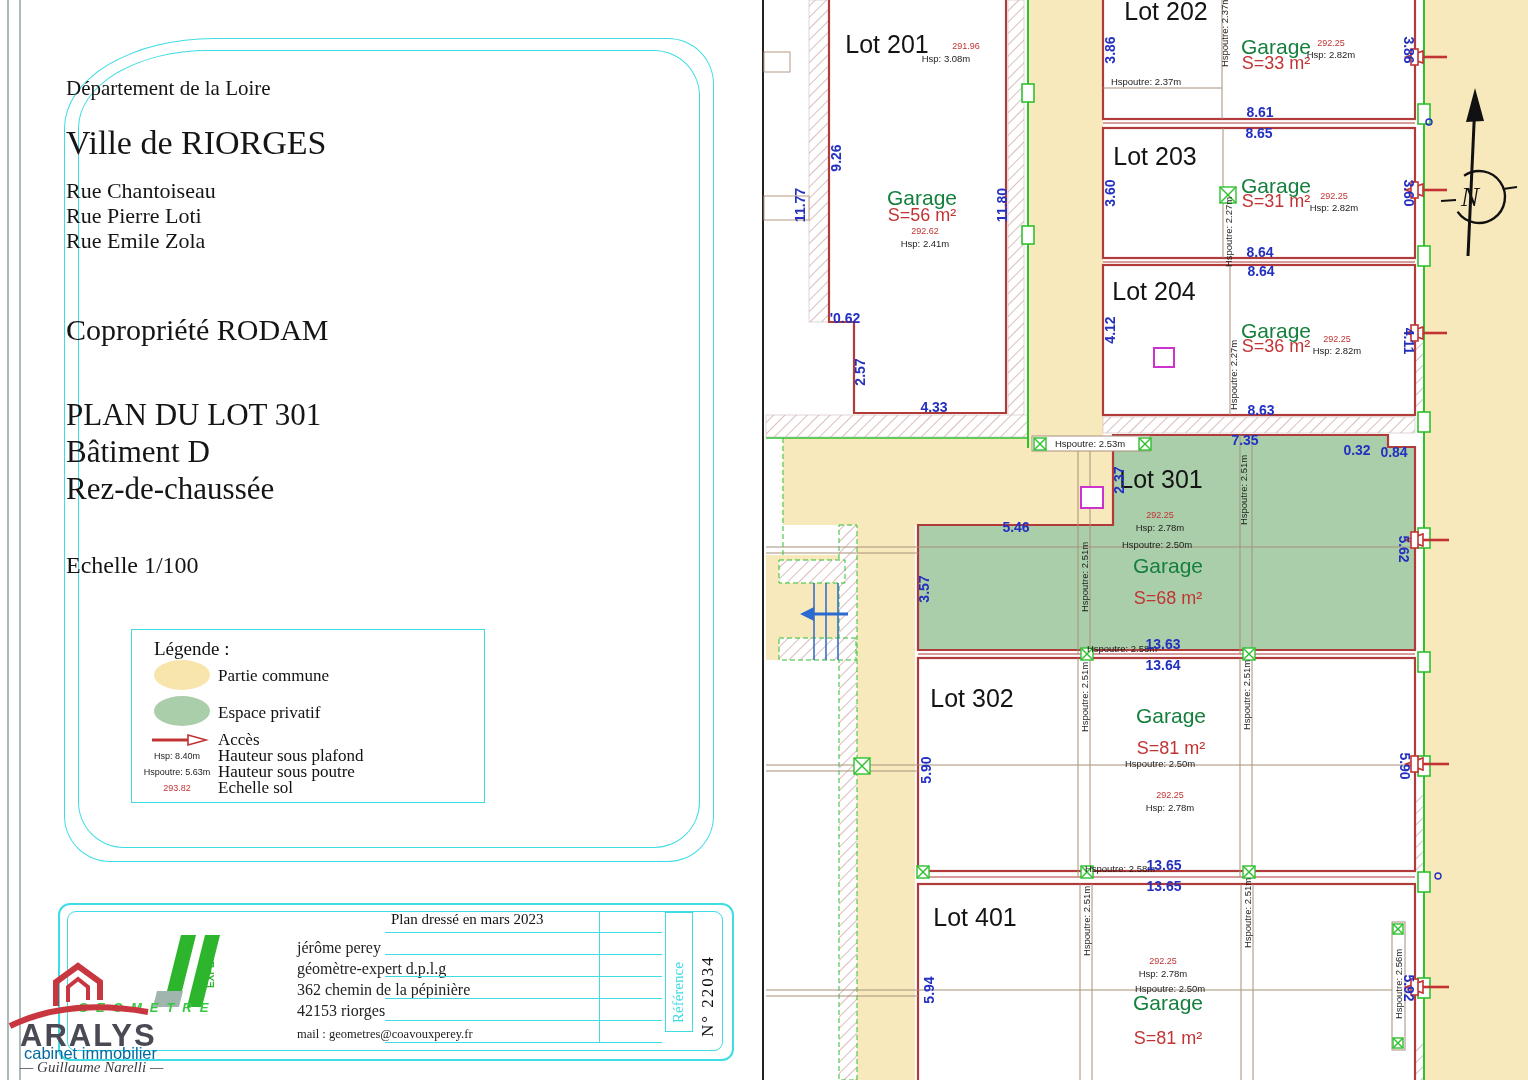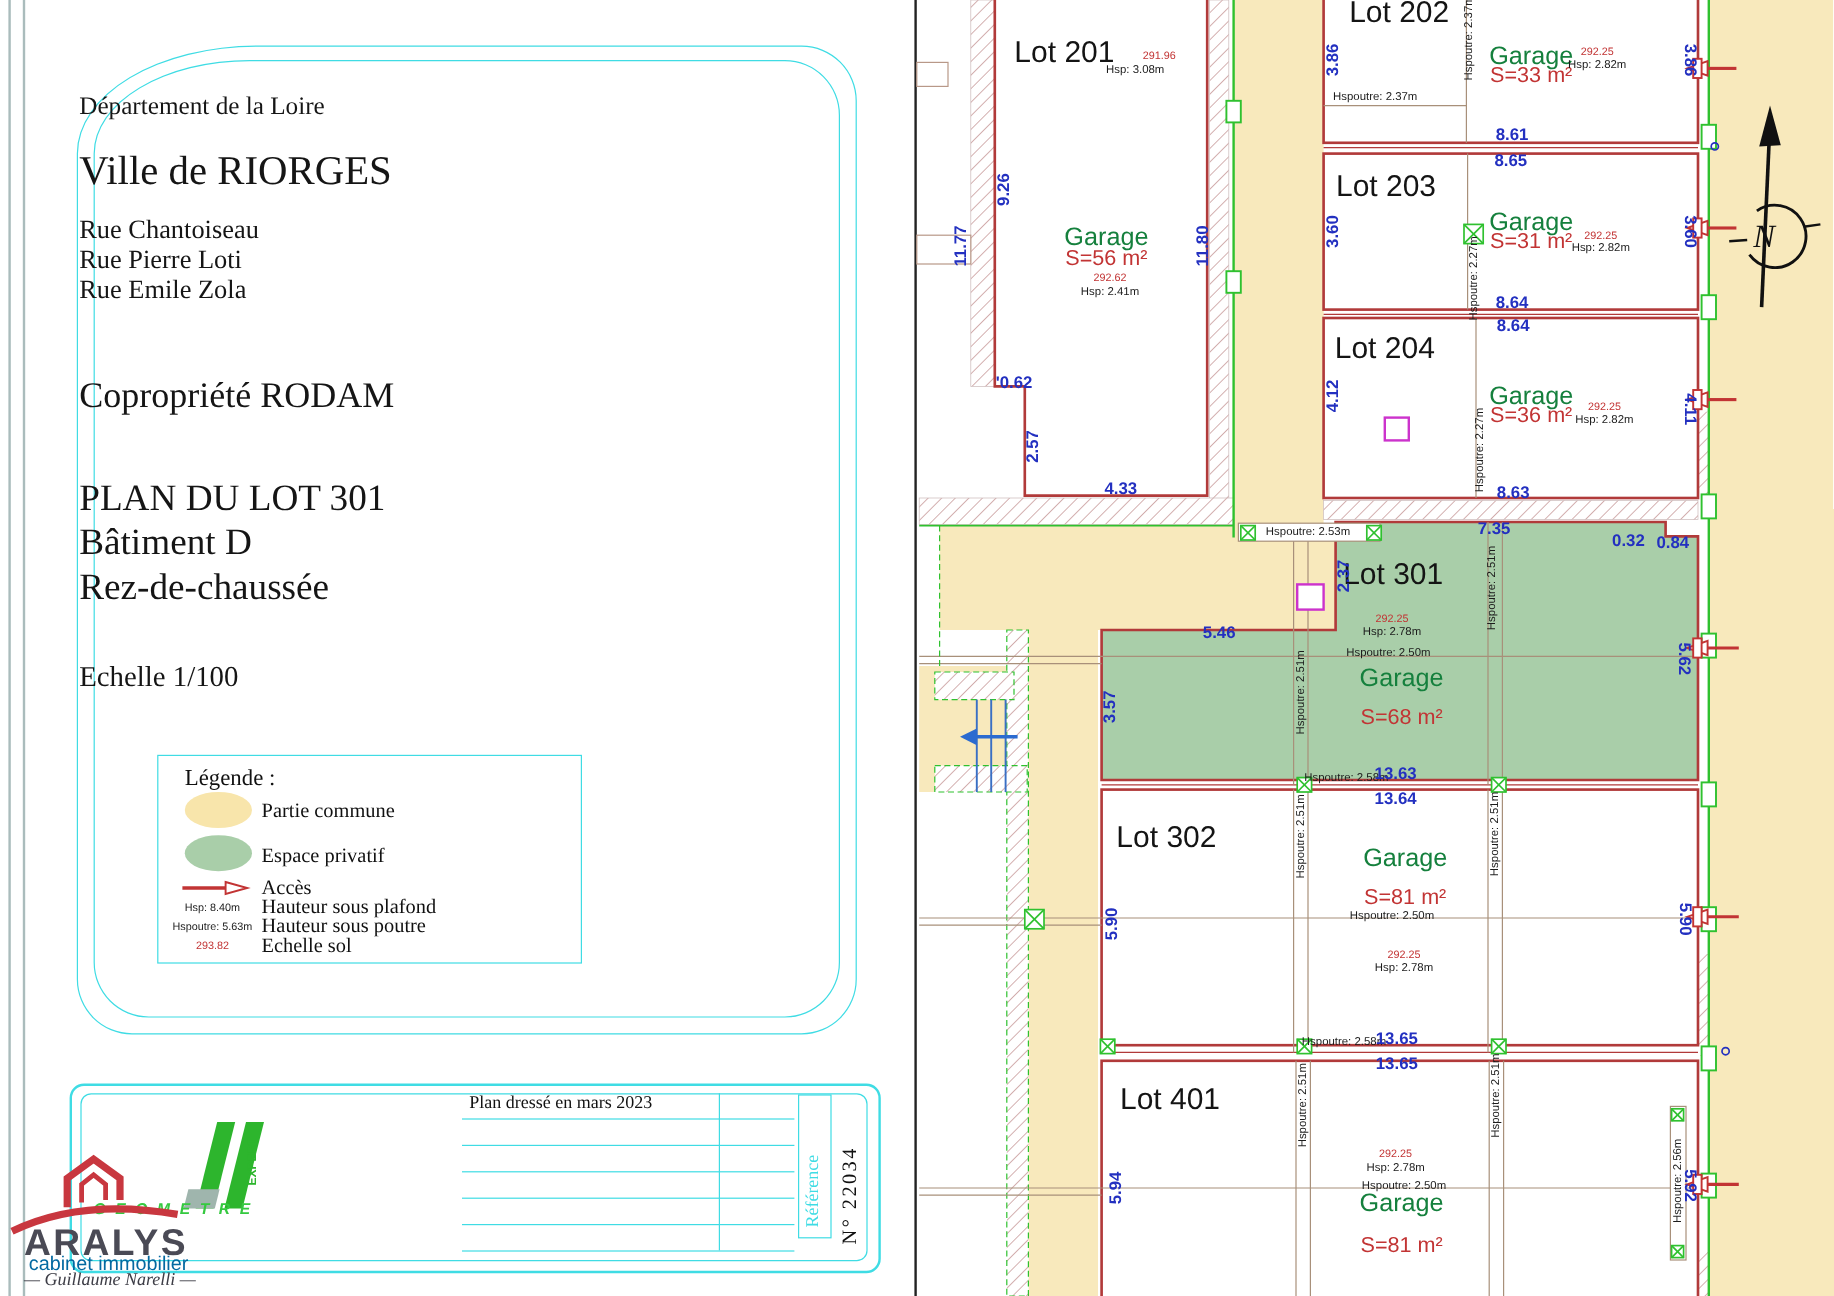--- a/index.html
+++ b/index.html
@@ -85,20 +85,27 @@
     <div class="leg-lab" style="top:148px">Echelle sol</div>
   </div>
 
   <div id="cartouche">
     <div id="cart-inner"></div>
 
     <div class="gbar" style="left:112px;top:30px;height:72px"></div>
     <div class="gbar" style="left:136px;top:30px;height:72px"></div>
     <div class="gbar" style="left:95px;top:86px;height:16px;width:26px;background:#9fb5ad"></div>
     <div class="logo-exp vert" style="left:145px;top:27px;height:72px">EXPERT</div>
+    <div class="firm">
+      <div>jérôme perey</div>
+      <div>géomètre-expert d.p.l.g</div>
+      <div>362 chemin de la pépinière</div>
+      <div>42153 riorges</div>
+      <div style="font-size:12.5px;margin-top:3px">mail : geometres@coavouxperey.fr</div>
+    </div>
 
     <div class="abs" style="left:331px;top:6px;font-family:'Liberation Serif',serif;font-size:15px;color:#111">Plan dressé en mars 2023</div>
     <div class="tline" style="left:325px;top:27px;width:277px;height:1px"></div>
     <div class="tline" style="left:325px;top:49px;width:277px;height:1px"></div>
     <div class="tline" style="left:325px;top:71px;width:277px;height:1px"></div>
     <div class="tline" style="left:325px;top:93px;width:277px;height:1px"></div>
     <div class="tline" style="left:325px;top:115px;width:277px;height:1px"></div>
     <div class="tline" style="left:325px;top:137px;width:277px;height:1px"></div>
     <div class="tline" style="left:539px;top:6px;width:1px;height:131px"></div>
     <div class="abs" style="left:605px;top:7px;width:26px;height:118px;border:1px solid #3fdce4">

